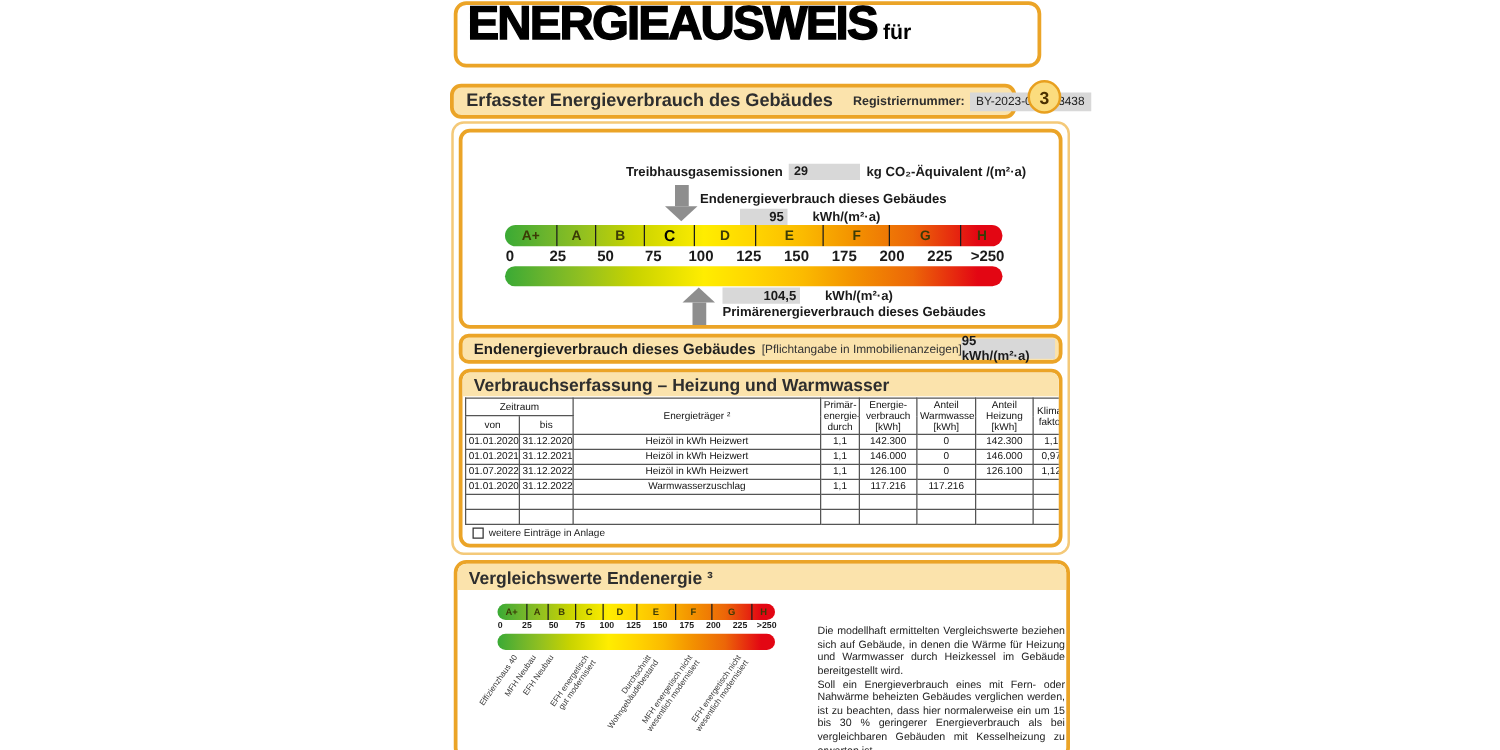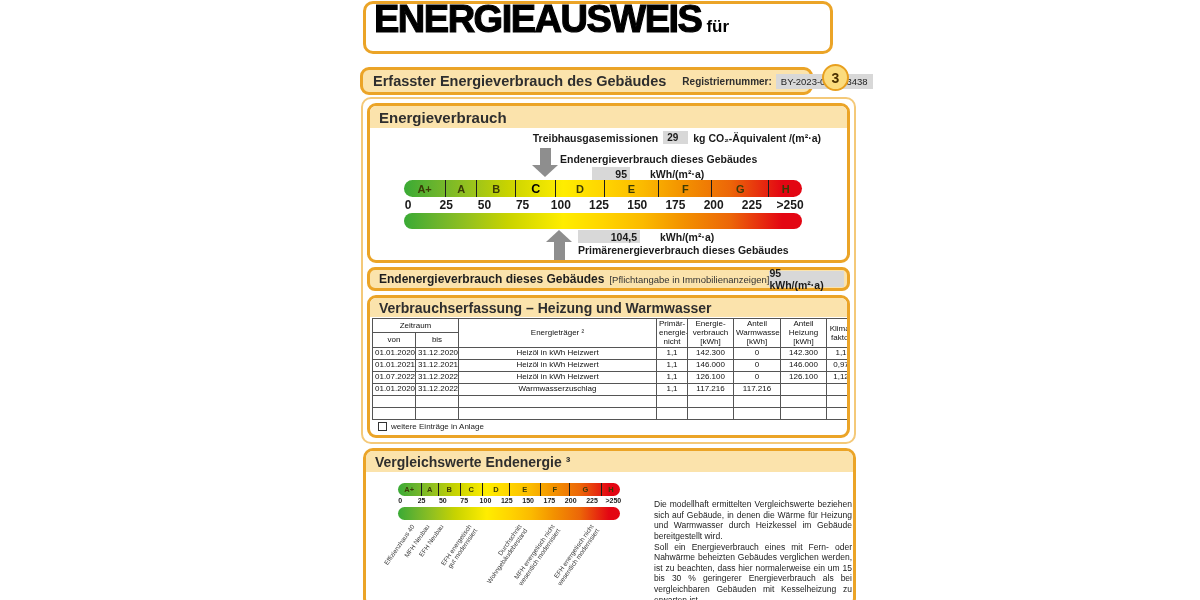--- a/index.html
+++ b/index.html
@@ -31,21 +31,21 @@
   .wrapper{position:absolute;left:16px;top:97px;width:495px;height:347px;box-sizing:border-box;
     border:2px solid #F4C979;border-radius:10px;background:#fff;padding:4px;}
   .panel{border:3px solid #EBA427;border-radius:9px;background:#fff;box-sizing:border-box;position:relative;overflow:hidden;}
   .panel-header{background:#FBE3AC;display:flex;align-items:center;padding-left:9px;
     font-weight:bold;color:#2e2e2e;}
 
   
   .box-a{height:160px;}
   .box-a .panel-header{height:22px;font-size:15px;}
   .ghg-row{position:absolute;top:25px;right:26px;display:flex;align-items:center;font-size:10.5px;font-weight:bold;}
-  .ghg-field{background:#D8D8D8;width:25px;height:13px;margin:0 5px;display:flex;align-items:center;
+  .ghg-field{background:#D8D8D8;width:57px;height:13px;margin:0 5px;display:flex;align-items:center;
     padding-left:4px;box-sizing:border-box;font-size:10px;}
   .arrow{position:absolute;width:26px;}
   .arrow .stem{width:11px;height:17px;background:#8E8E8E;margin:0 auto;}
   .arrow .head-down{width:0;height:0;border-left:13px solid transparent;border-right:13px solid transparent;
     border-top:12px solid #8E8E8E;}
   .arrow .head-up{width:0;height:0;border-left:13px solid transparent;border-right:13px solid transparent;
     border-bottom:12px solid #8E8E8E;}
   .down-arrow{left:162px;top:42px;}
   .up-arrow{left:176px;top:124px;}
   .up-arrow .stem{height:21px;}
@@ -132,21 +132,20 @@
   <div class="bar2">
     <span class="bar2-title">Erfasster Energieverbrauch des Gebäudes</span>
     <span class="reg-label">Registriernummer:</span>
     <span class="reg-field">BY-2023-004823438</span>
   </div>
   <div class="page-circle">3</div>
 
   <div class="wrapper">
 
     <div class="panel box-a">
-      <div class="panel-header">Energieverbrauch</div>
 
       <div class="ghg-row">
         <span>Treibhausgasemissionen</span>
         <span class="ghg-field">29</span>
         <span>kg CO₂-Äquivalent /(m²·a)</span>
       </div>
 
       <div class="arrow down-arrow">
         <div class="stem"></div>
           <div class="head-down"></div>
@@ -211,21 +210,21 @@
             <col style="width:31px">
           <col style="width:46px">
             <col style="width:47px">
             <col style="width:46px">
             <col style="width:29px">
         </colgroup>
         <tbody>
             <tr>
           <th colspan="2">Zeitraum</th>
           <th rowspan="2">Energieträger ²</th>
-          <th rowspan="2">Primär- energie- nicht</th>
+          <th rowspan="2">Primär- energie- durch</th>
           <th rowspan="2">Energie- verbrauch [kWh]</th>
           <th rowspan="2">Anteil Warmwasser [kWh]</th>
           <th rowspan="2">Anteil Heizung [kWh]</th>
           <th rowspan="2">Klima- faktor</th>
         </tr>
         <tr>
           <th>von</th>
           <th>bis</th>
         </tr>
         <tr>

